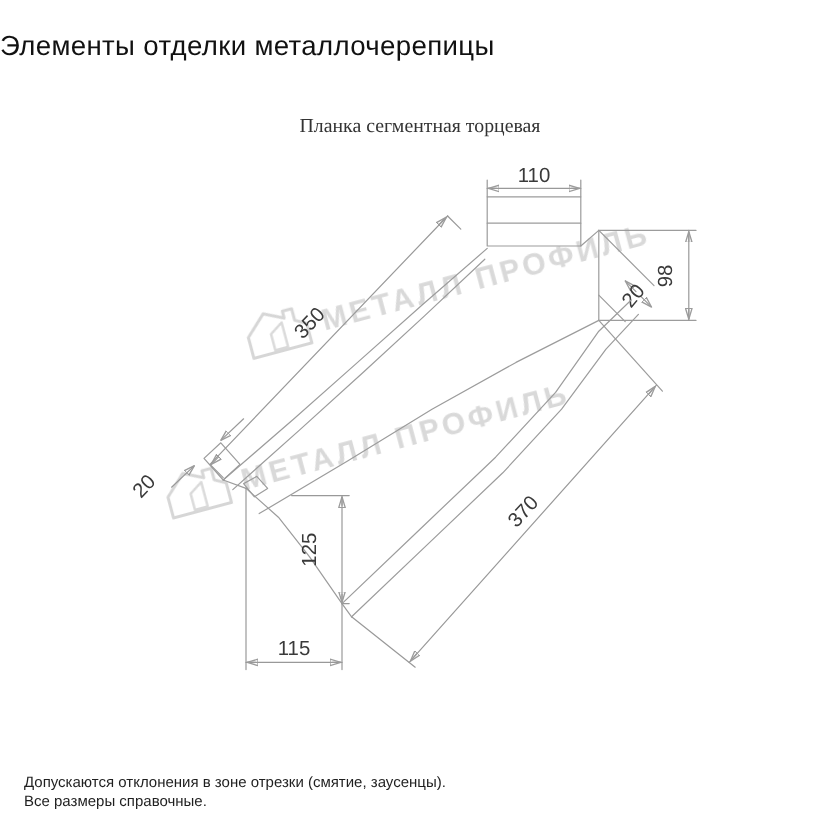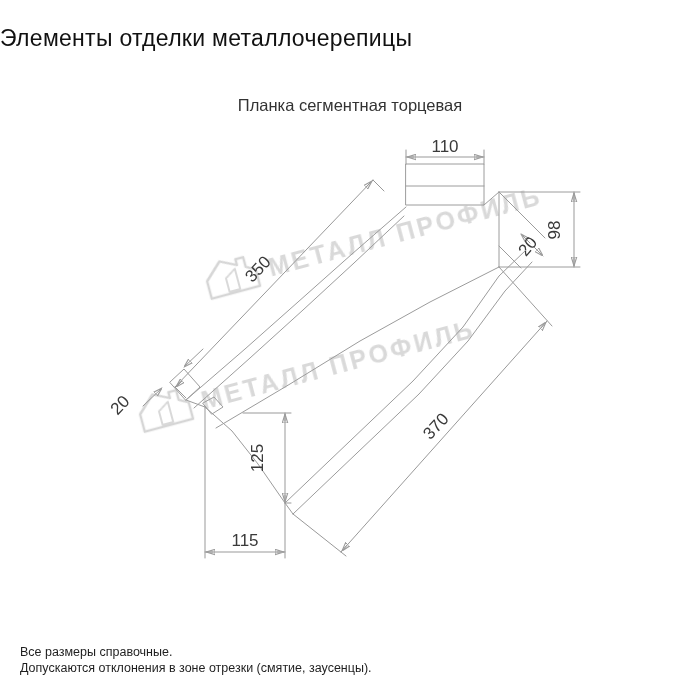--- a/index.html
+++ b/index.html
@@ -6,21 +6,21 @@
   .page{
     position:relative;width:700px;height:700px;background:#ffffff;overflow:hidden;
     font-family:"Liberation Sans","DejaVu Sans",sans-serif;
   }
   .page-title{
     position:absolute;left:0;top:25px;width:700px;
     font-size:23px;letter-spacing:.3px;color:#111;
   }
   .subtitle{
     position:absolute;left:0;top:95px;width:700px;text-align:center;
-    font-size:16.5px;line-height:20px;color:#333;
+    font-size:16.5px;line-height:20px;color:#333;font-family:Liberation Serif, serif;
   }
   .watermark{
     position:absolute;display:flex;align-items:center;gap:10px;
     transform-origin:0 50%;transform:rotate(-15deg);
     color:#d9d9d9;filter:blur(.6px);pointer-events:none;white-space:nowrap;
   }
   .watermark .wm-text{
     font-size:25px;font-weight:700;letter-spacing:3px;
   }
   .wm1{left:205px;top:262px;}
@@ -164,17 +164,17 @@
     <g>
       <path class="dim" d="M293,514 L346,556"></path>
       <path class="dim" d="M341,552 L547,321"></path>
       <path class="dim" d="M347,545 L342,551" marker-end="url(#ar)"></path>
       <path class="dim" d="M541,328 L546,322" marker-end="url(#ar)"></path>
       <text x="440" y="430" text-anchor="middle" transform="rotate(-47 440 430)">370</text>
     </g>
   </svg>
 
   <div class="footnotes">
+    <div>Допускаются отклонения в зоне отрезки (смятие, заусенцы).</div>
     <div>Все размеры справочные.</div>
-    <div>Допускаются отклонения в зоне отрезки (смятие, заусенцы).</div>
   </div>
 
 </div>
 
 </body></html>

